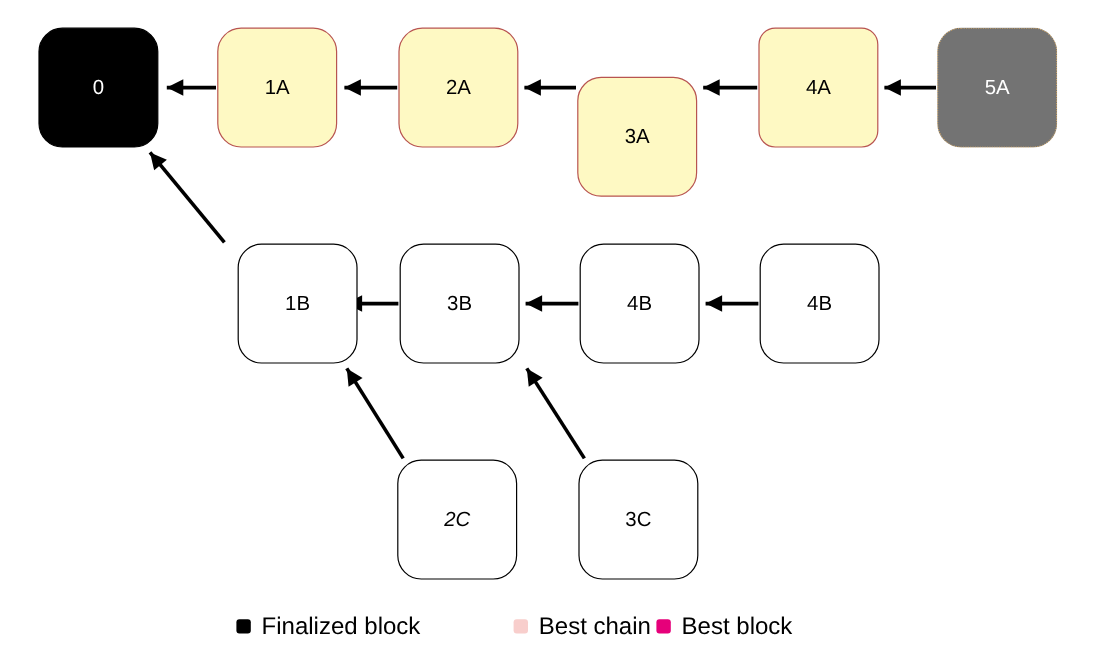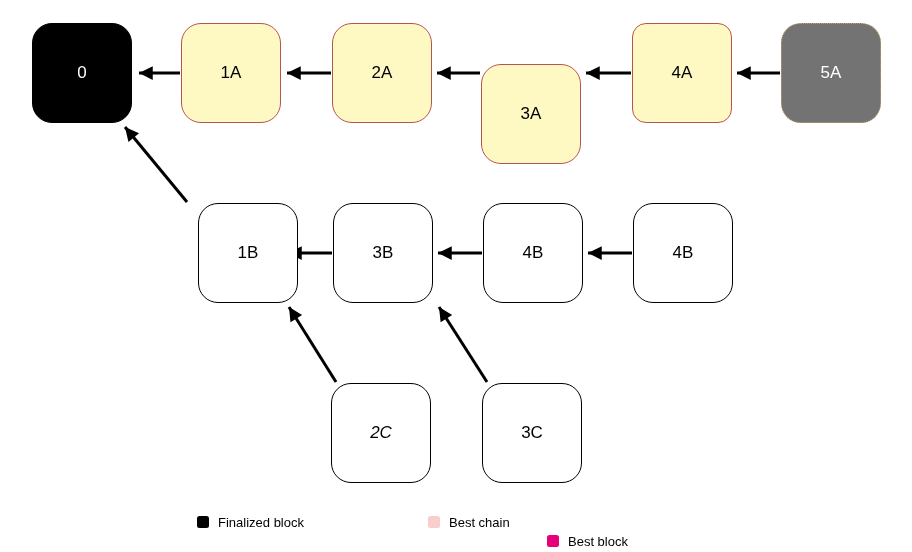--- a/index.html
+++ b/index.html
@@ -75,32 +75,32 @@
   }
   .legend-item {
     position: absolute;
     display: flex;
     align-items: center;
     gap: 9px;
     height: 20px;
   }
   #legend-finalized { left: 197px; }
   #legend-best-chain { left: 404px; margin-left: 24px; }
-  #legend-best-block { left: 547px; margin-top: 19px; }
+  #legend-best-block { left: 547px; }
   .swatch {
     width: 12px;
     height: 12px;
     border-radius: 2.5px;
     flex: 0 0 auto;
   }
   .swatch.finalized { background: #000000; }
   .swatch.best-chain { background: #f8cecc; }
   .swatch.best-block { background: #e6007a; }
   .legend-label {
-    font-size: 13px;
+    font-size: 20px;
     color: #000000;
     white-space: nowrap;
   }
 </style>
 </head>
 <body>
 
 <div id="canvas">
 
   <svg id="edges-svg" viewBox="0 0 912 552" xmlns="http://www.w3.org/2000/svg">

